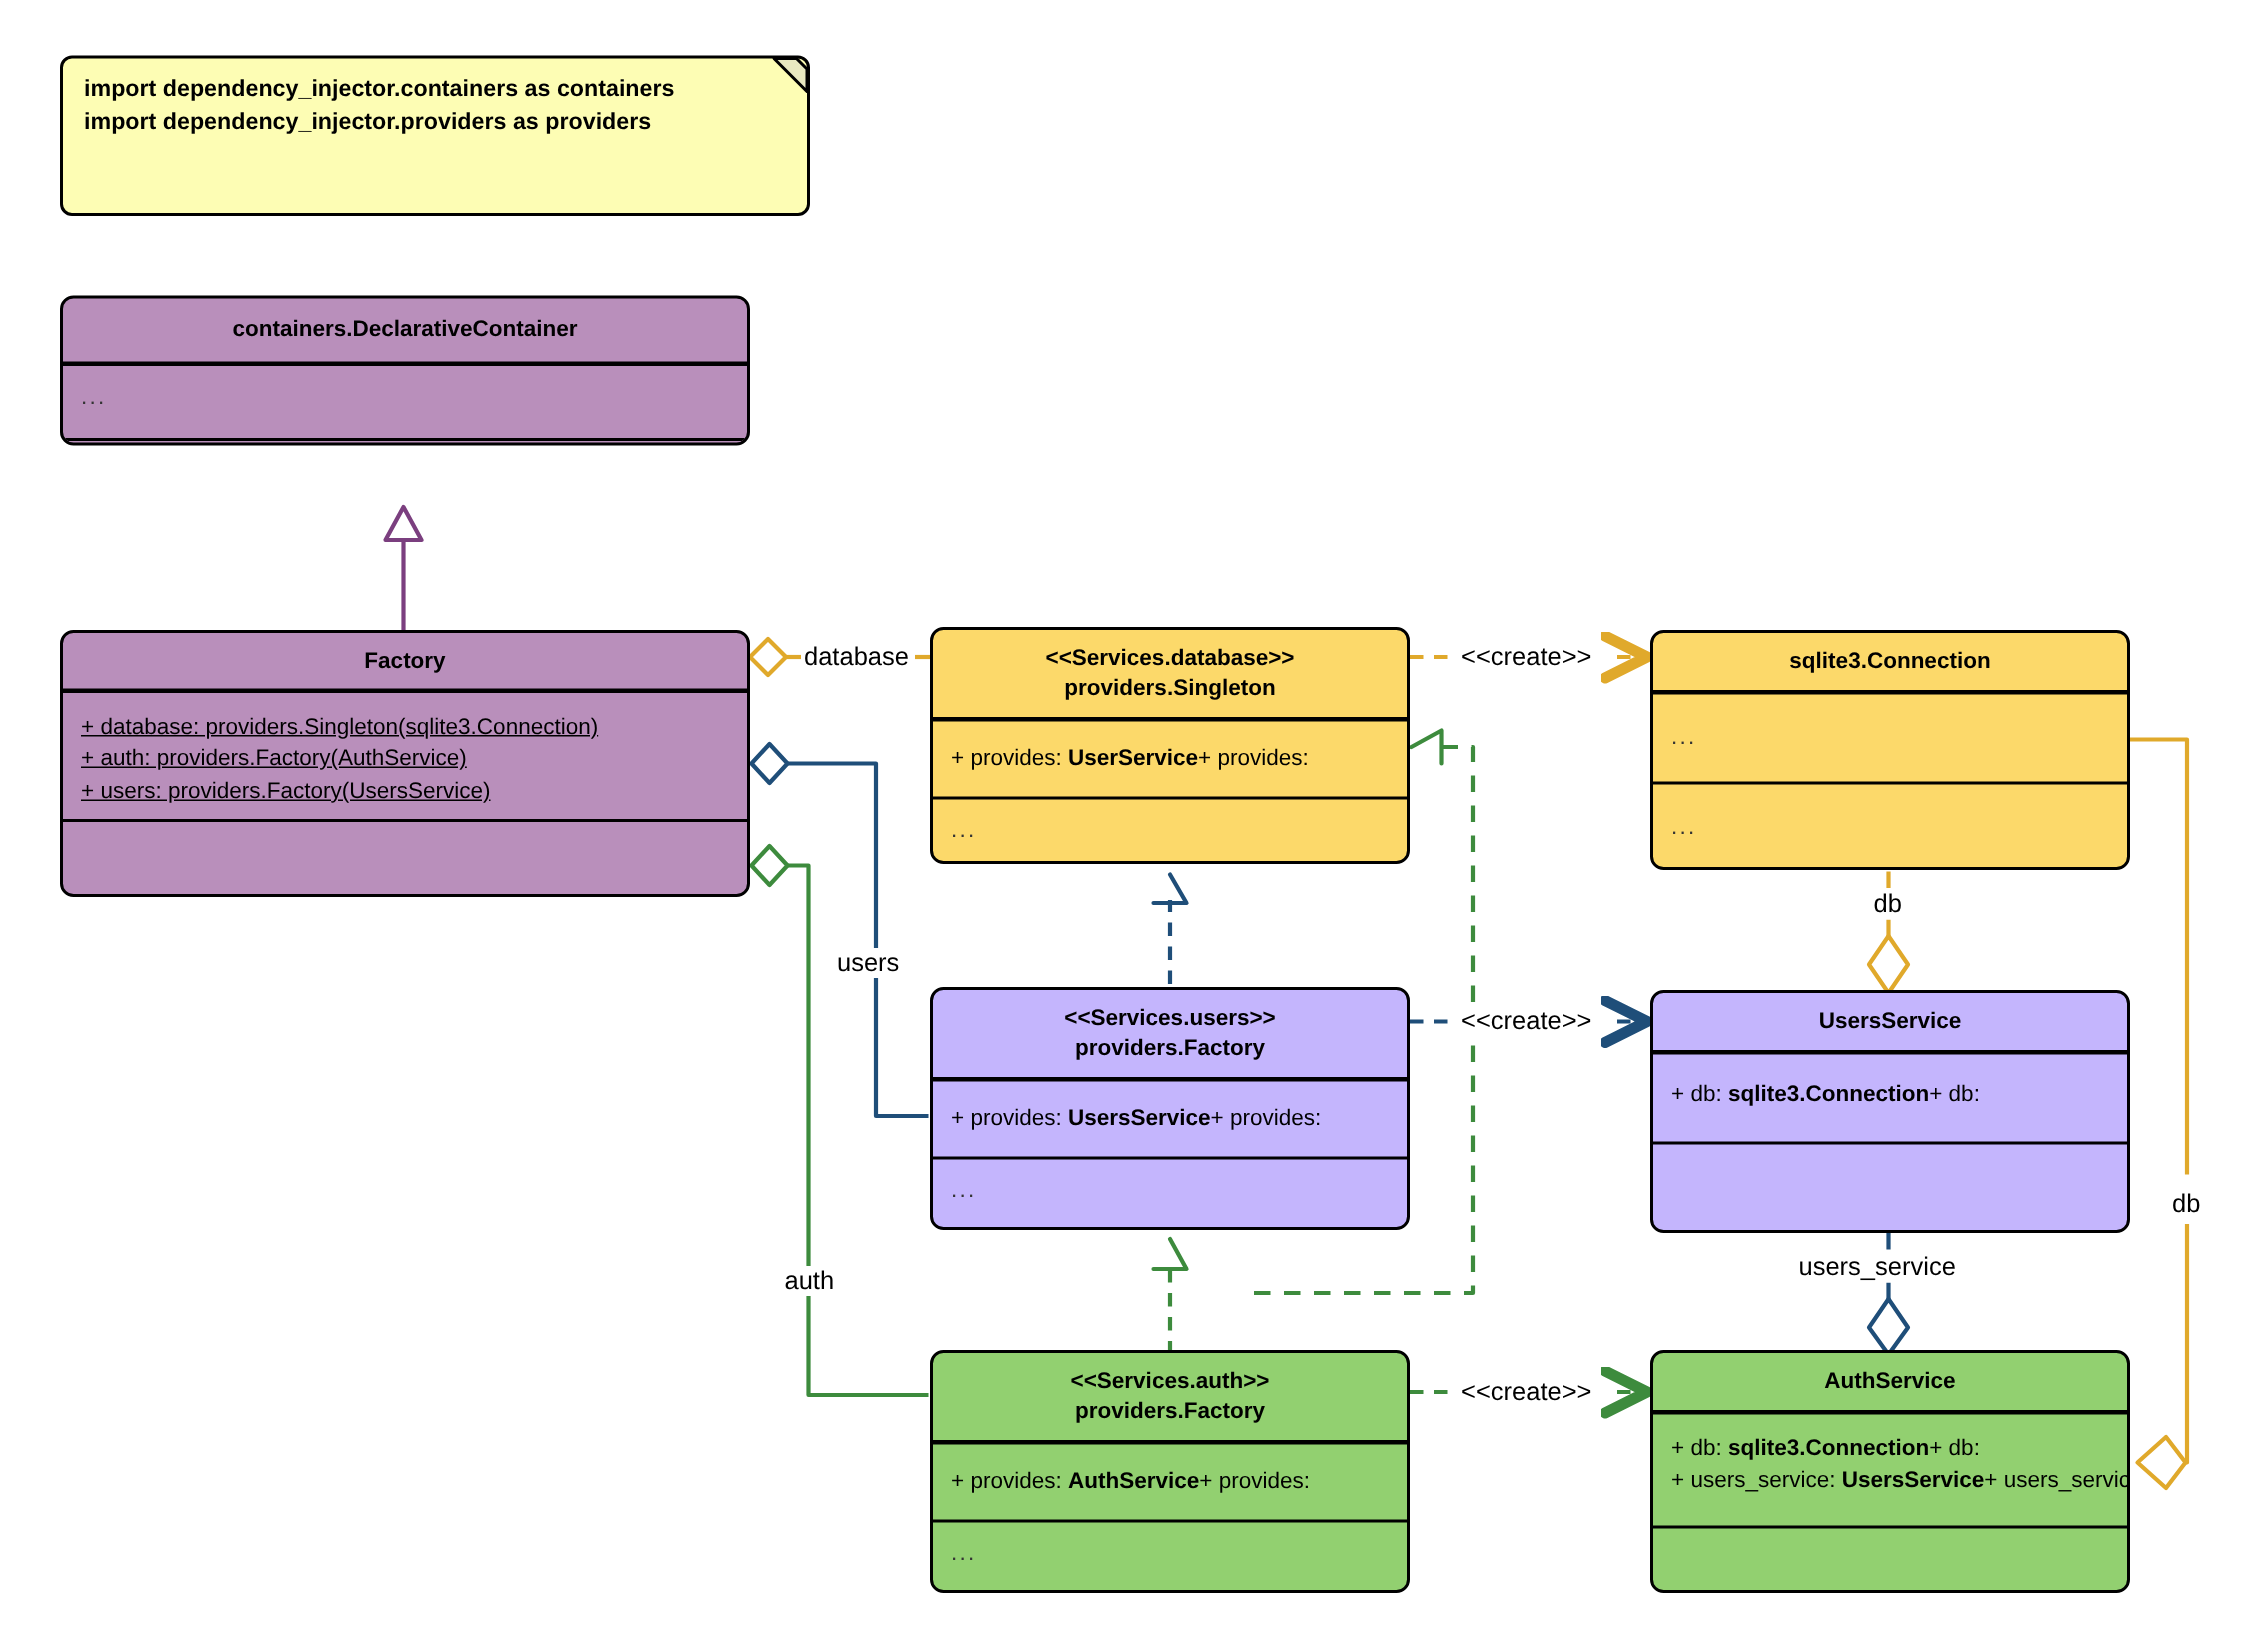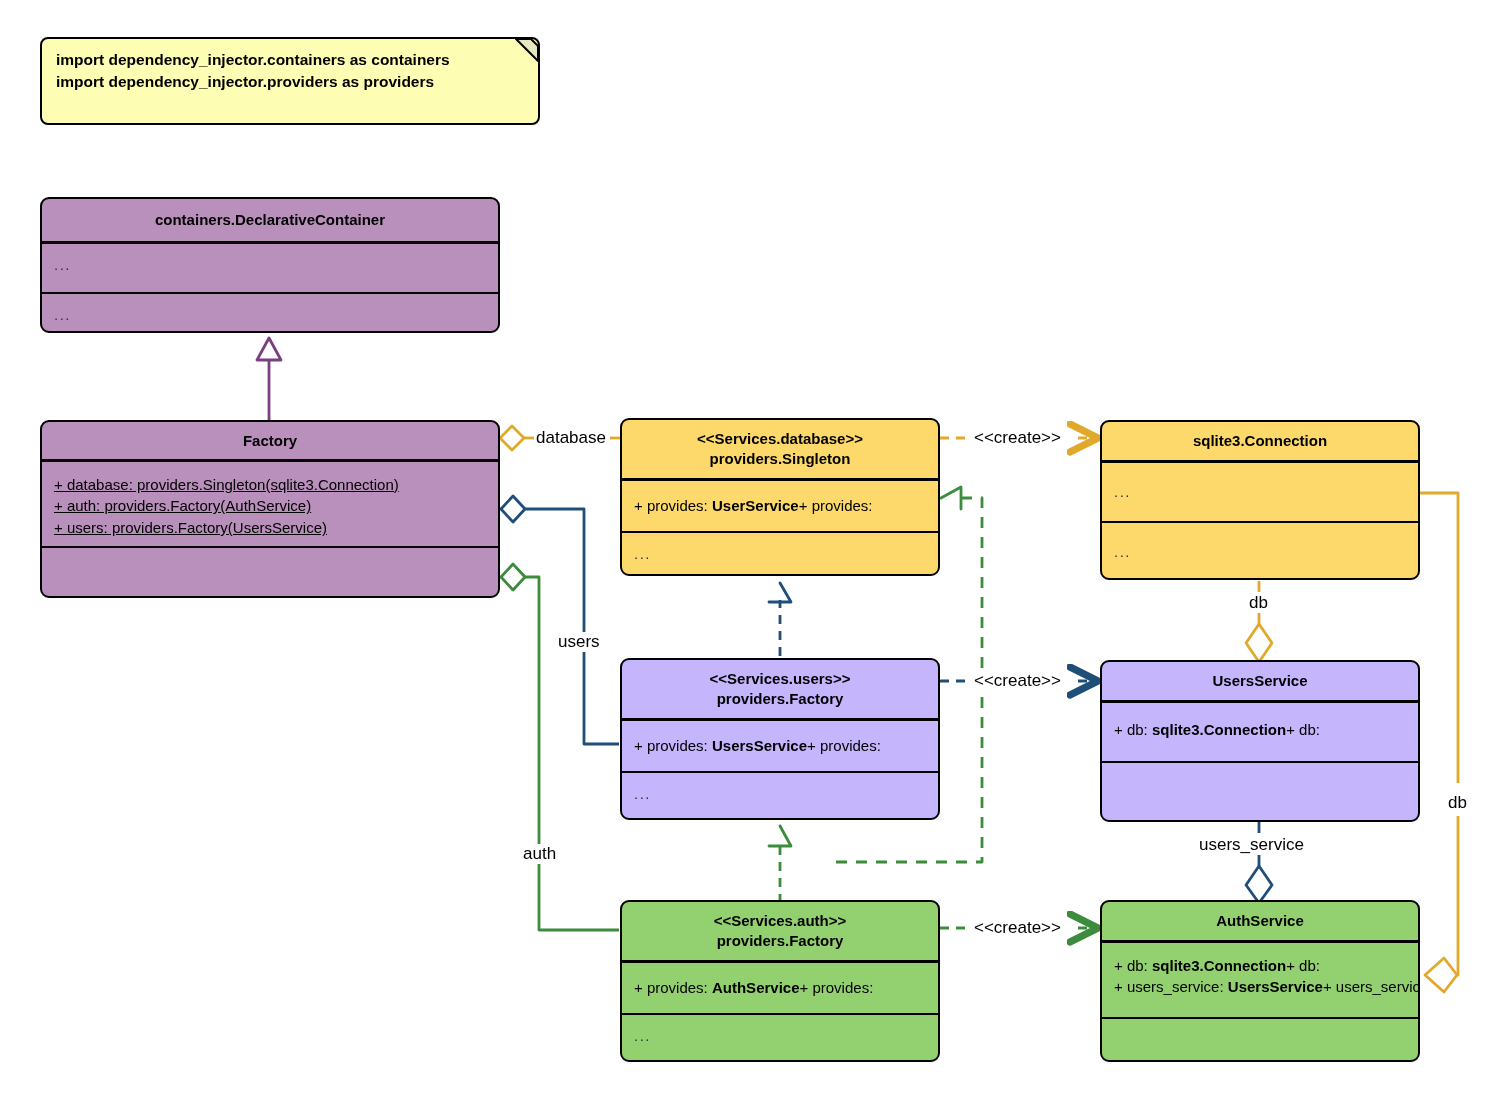--- a/index.html
+++ b/index.html
@@ -115,29 +115,29 @@
       <path d="M1457,975 L1444,958 L1425,975 L1444,992 Z" fill="#ffffff" stroke="#e0a92b" stroke-width="2.8" stroke-linejoin="round"></path>
     </g>
 
     <g>
       <line x1="1259" y1="822" x2="1259" y2="833" stroke="#1f4e79" stroke-width="2.8"></line>
       <line x1="1259" y1="855" x2="1259" y2="866" stroke="#1f4e79" stroke-width="2.8"></line>
       <path d="M1259,866 L1272,885 L1259,903 L1246,885 Z" fill="#ffffff" stroke="#1f4e79" stroke-width="2.8" stroke-linejoin="round"></path>
     </g>
   </svg>
 
-  <div class="note" style="left:40px;top:37px;width:500px;height:88px;">
+  <div class="note" style="left:40px;top:37px;width:500px;height:107px;">
     <div class="line">import dependency_injector.containers as containers</div>
     <div class="line">import dependency_injector.providers as providers</div>
     <svg style="position:absolute;right:-1px;top:-1px;width:24px;height:24px;" viewBox="0 0 24 24">
       <path d="M1,1 L23,23 L23,8 L16,1 Z" fill="#e8e8c0" stroke="#000" stroke-width="2"></path>
     </svg>
   </div>
 
-  <div class="cls purple" style="left:40px;top:197px;width:460px;height:136px;">
+  <div class="cls purple" style="left:40px;top:197px;width:460px;height:100px;">
     <div class="hdr" style="height:42px;">containers.DeclarativeContainer</div>
     <div class="sep"></div>
     <div class="comp" style="height:48px;">
       <div class="row ell">...</div>
     </div>
     <div class="sep"></div>
     <div class="comp" style="height:47px;">
       <div class="row ell">...</div>
     </div>
   </div>

